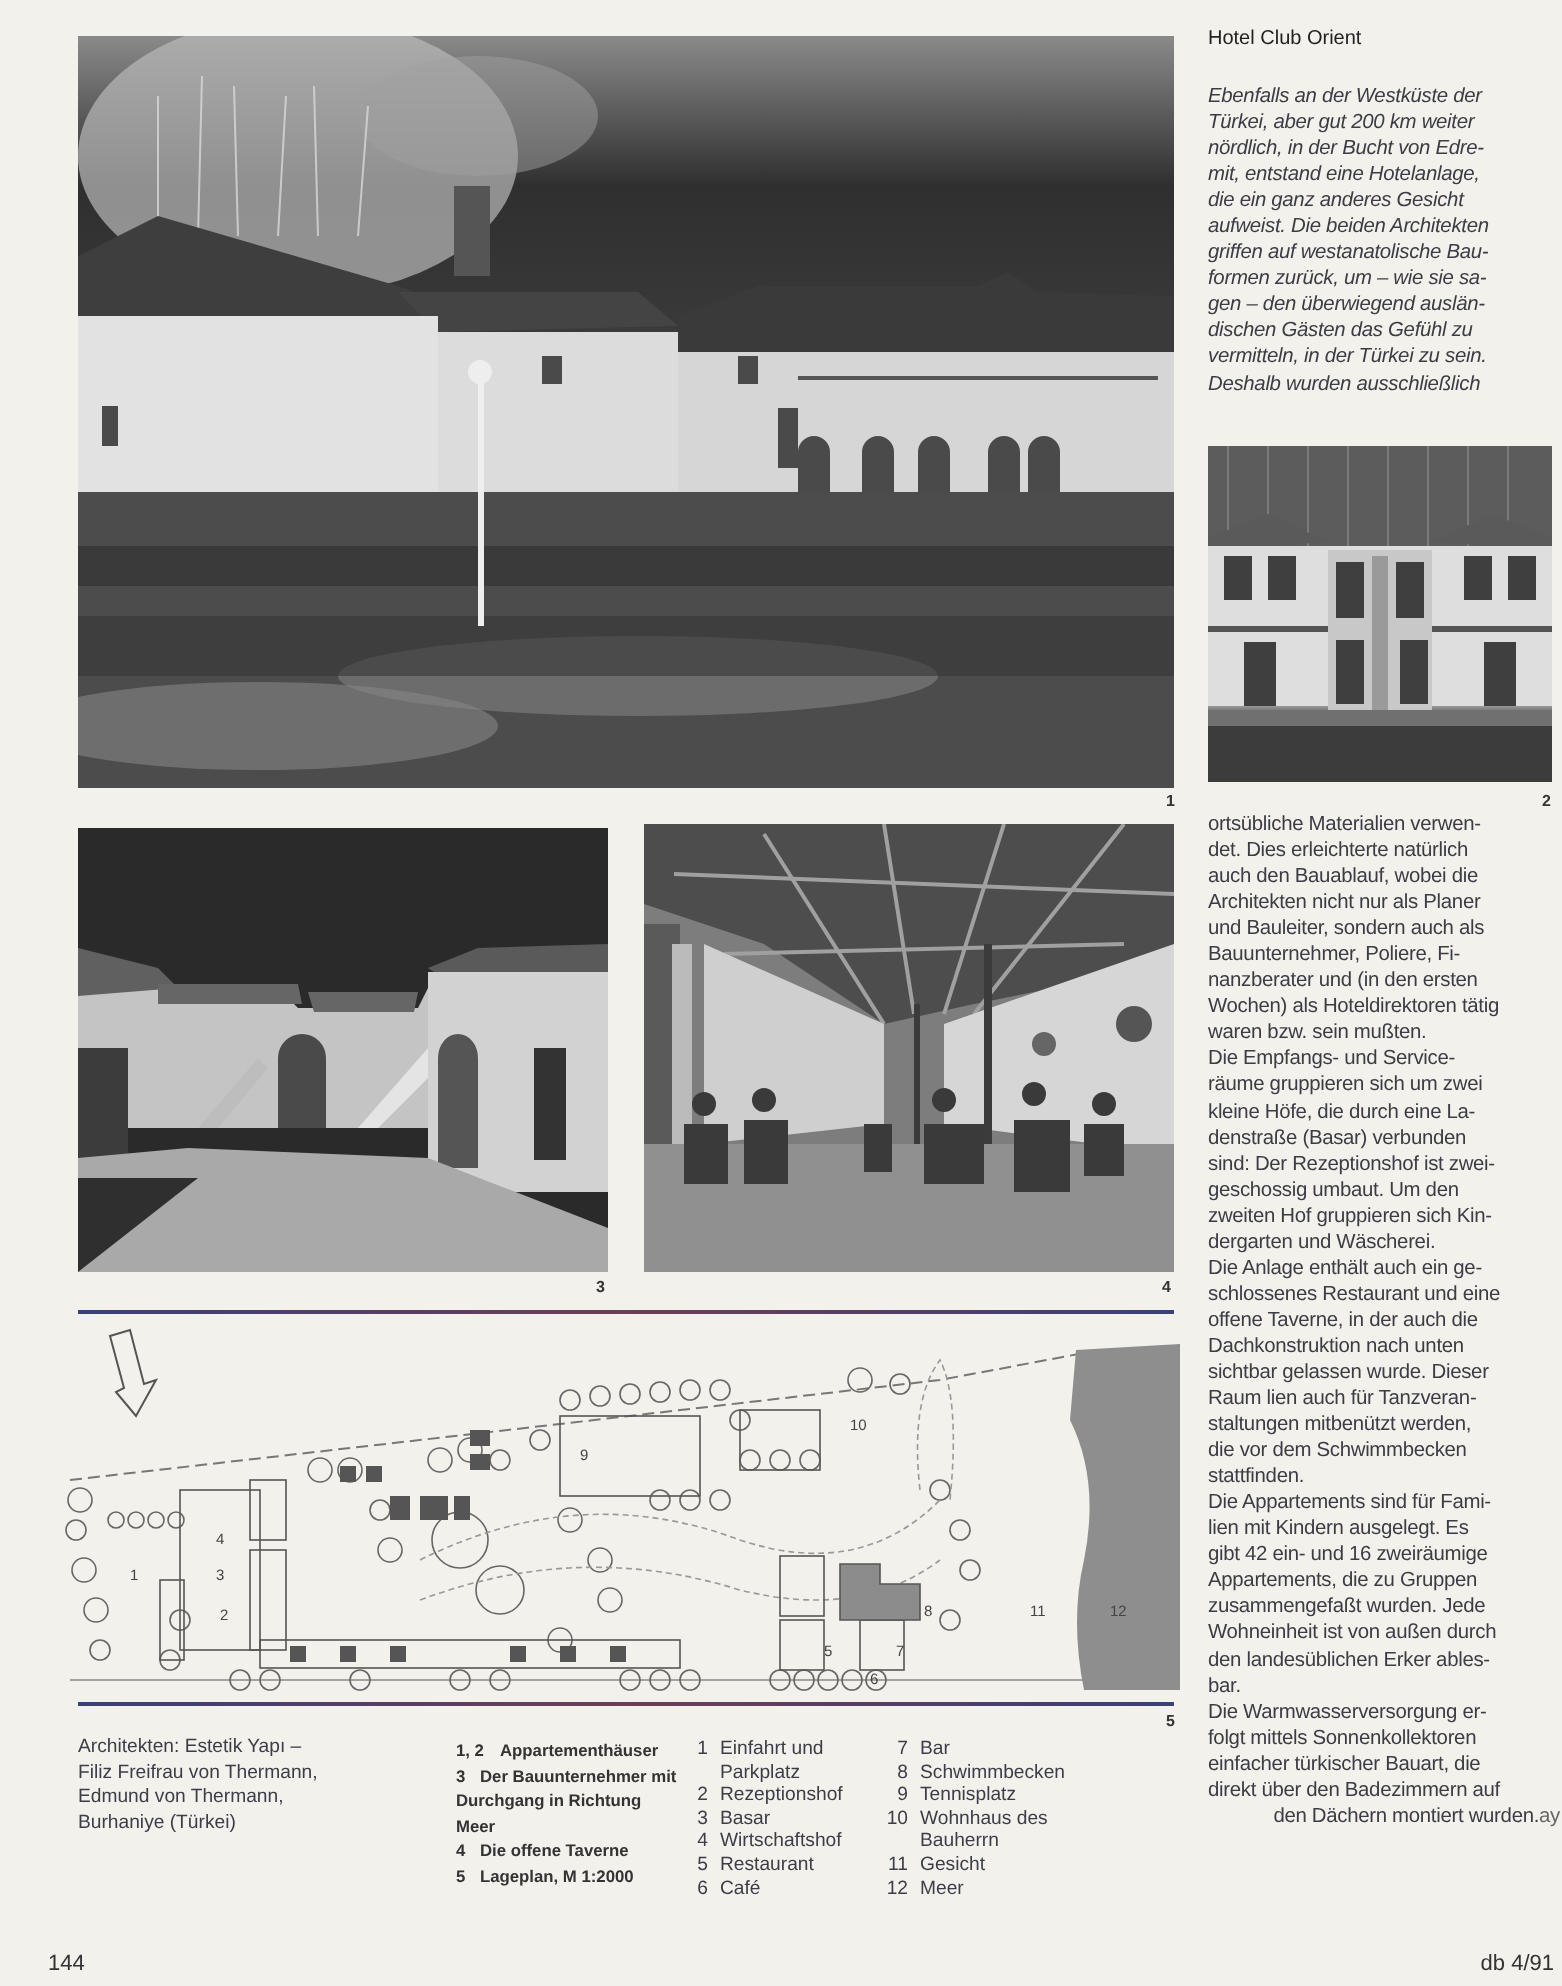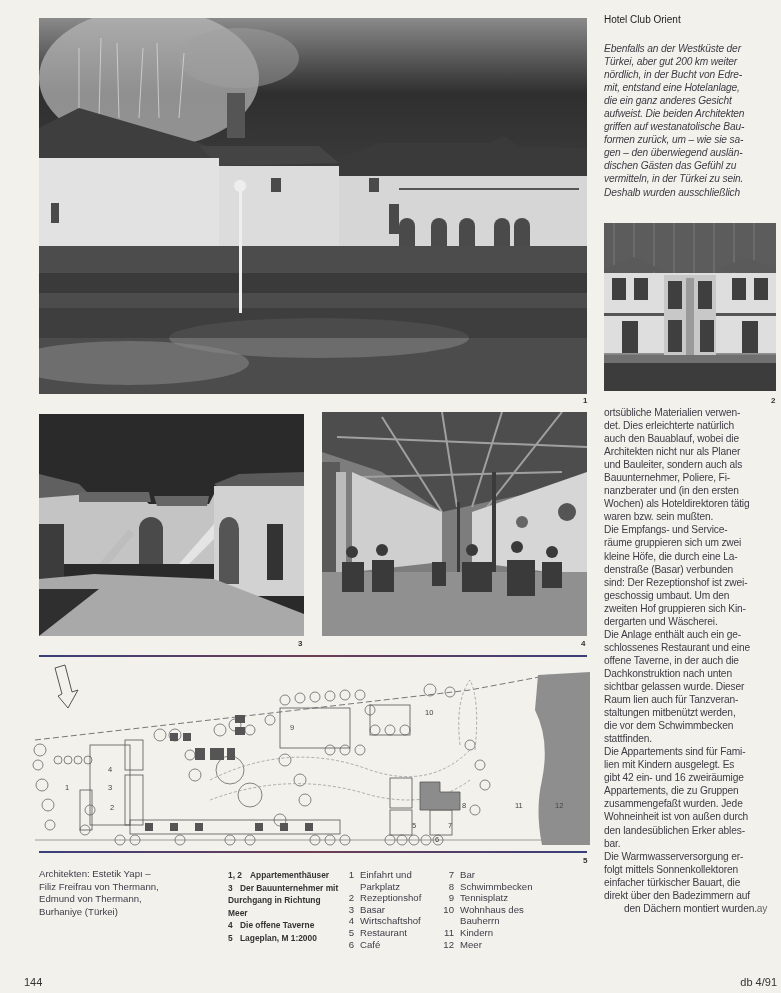--- a/index.html
+++ b/index.html
@@ -242,21 +242,21 @@
   <p>gibt 42 ein- und 16 zweiräumige</p>
   <p>Appartements, die zu Gruppen</p>
   <p>zusammengefaßt wurden. Jede</p>
   <p>Wohneinheit ist von außen durch</p>
   <p>den landesüblichen Erker ables-</p>
   <p>bar.</p>
   <p>Die Warmwasserversorgung er-</p>
   <p>folgt mittels Sonnenkollektoren</p>
   <p>einfacher türkischer Bauart, die</p>
   <p>direkt über den Badezimmern auf</p>
-  <p style="display:flex; justify-content:flex-start;margin-left:20px;">
+  <p style="display:flex; justify-content:flex-end;">
     <span>den Dächern montiert wurden.</span>
     <span style="color:#666;">ay</span>
   </p>
 </div>
 
 <div class="rule" style="top:655px;"></div>
 <div class="abs" style="left:30px; top:660px; width:560px; height:190px;">
   <svg width="560" height="190" viewBox="0 0 560 190">
 
     <g fill="none" stroke="#555" stroke-width="1">
@@ -447,21 +447,21 @@
   <div class="row">
       <span class="n">10</span>
       <span>Wohnhaus des</span>
     </div>
   <div class="row">
       <span class="n"></span>
       <span>Bauherrn</span>
     </div>
   <div class="row">
       <span class="n">11</span>
-      <span>Kindern</span>
+      <span>Gesicht</span>
     </div>
   <div class="row">
       <span class="n">12</span>
       <span>Meer</span>
     </div>
 </div>
 
 <div class="footer" style="left:24px;">144</div>
 <div class="footer" style="right:4px;">db 4/91</div>
 

